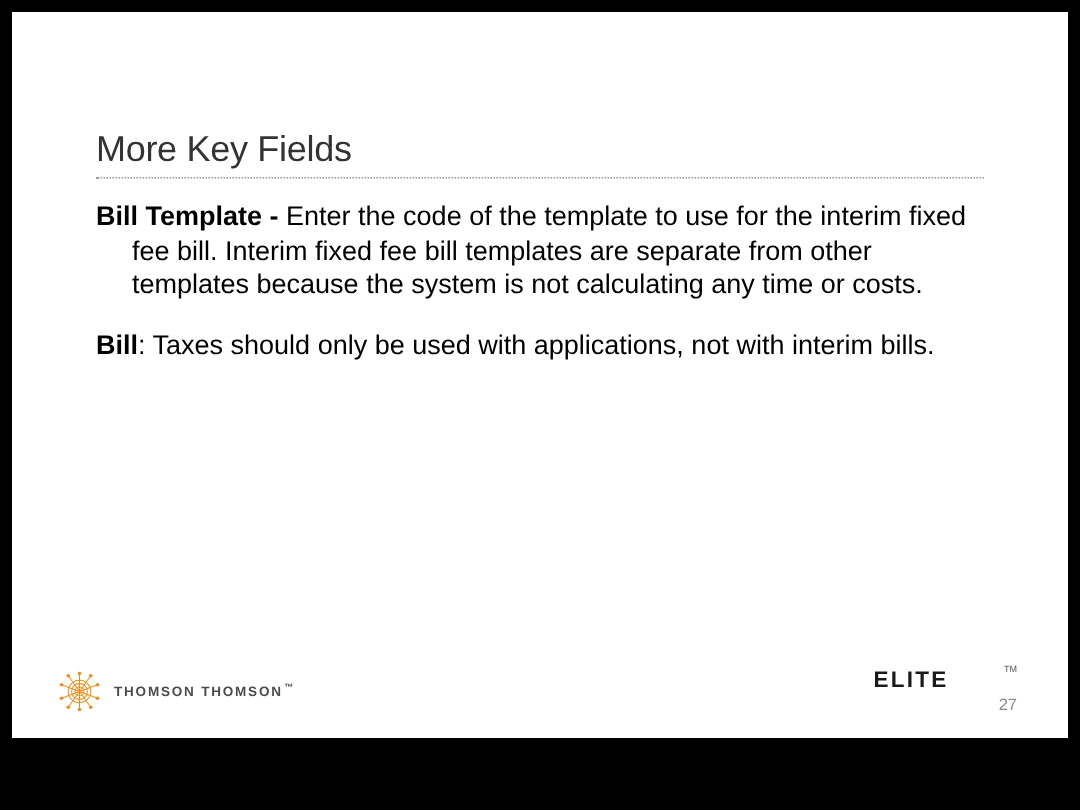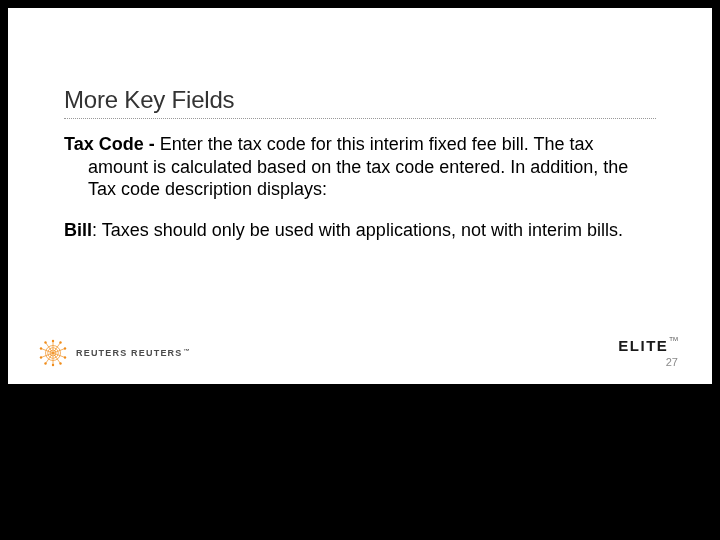--- a/index.html
+++ b/index.html
@@ -9,21 +9,21 @@
     height: 540px;
     background: #000;
     font-family: Arial, Helvetica, sans-serif;
     overflow: hidden;
   }
   .slide {
     position: absolute;
     top: 8px;
     left: 8px;
     width: 704px;
-    height: 376px;
+    height: 484px;
     background: #fff;
     box-sizing: border-box;
   }
   .content {
     position: absolute;
     top: 78px;
     left: 56px;
     right: 56px;
   }
   .title {
@@ -81,20 +81,21 @@
     font-size: 6px;
     vertical-align: top;
     margin-left: 1px;
   }
   .logo-elite {
     position: absolute;
     right: 34px;
     bottom: 16px;
     display: flex;
     align-items: flex-start;
+    gap: 36px;
   }
   .elite-text {
     font-family: Arial, Helvetica, sans-serif;
     font-size: 15px;
     letter-spacing: 1.5px;
     color: #1a1a1a;
     font-weight: 700;
   }
   .elite-tm {
     font-size: 6px;
@@ -111,24 +112,24 @@
   }
 </style>
 </head>
 <body>
 
 <div class="slide">
   <div class="content">
     <h1 class="title">More Key Fields</h1>
     <hr class="title-rule">
 
+    <p class="para">
+      <span class="term">Bill Template - </span><span>Enter the code of the template to use for the interim fixed fee bill. Interim fixed fee bill templates are separate from other templates because the system is not calculating any time or costs.</span>
+    </p>
 
-    <p class="para">
-      <span class="term">Tax Code - </span><span>Enter the tax code for this interim fixed fee bill.  The tax amount is calculated based on the tax code entered. In addition, the Tax code description displays:</span>
-    </p>
 
     <p class="para">
       <span class="note-term">Bill</span><span>: Taxes should only be used with applications, not with interim bills.</span>
     </p>
   </div>
 
   <div class="footer">
     <div class="logo-tr">
       <span class="tr-mark">
         <svg viewBox="0 0 40 40">
@@ -157,21 +158,21 @@
             <circle cx="30" cy="34" r="1.6"></circle>
             <circle cx="20" cy="36" r="1.6"></circle>
             <circle cx="10" cy="34" r="1.6"></circle>
             <circle cx="4" cy="26" r="1.6"></circle>
             <circle cx="4" cy="14" r="1.6"></circle>
             <circle cx="10" cy="6" r="1.6"></circle>
           </g>
         </svg>
       </span>
       <span class="tr-text">
-        <span>REUTERS REUTERS</span><span class="tr-tm">™</span>
+        <span>THOMSON THOMSON</span><span class="tr-tm">™</span>
       </span>
     </div>
 
     <div class="logo-elite">
       <span class="elite-text">ELITE</span>
       <span class="elite-tm">TM</span>
     </div>
 
     <div class="page-num">27</div>
   </div>

